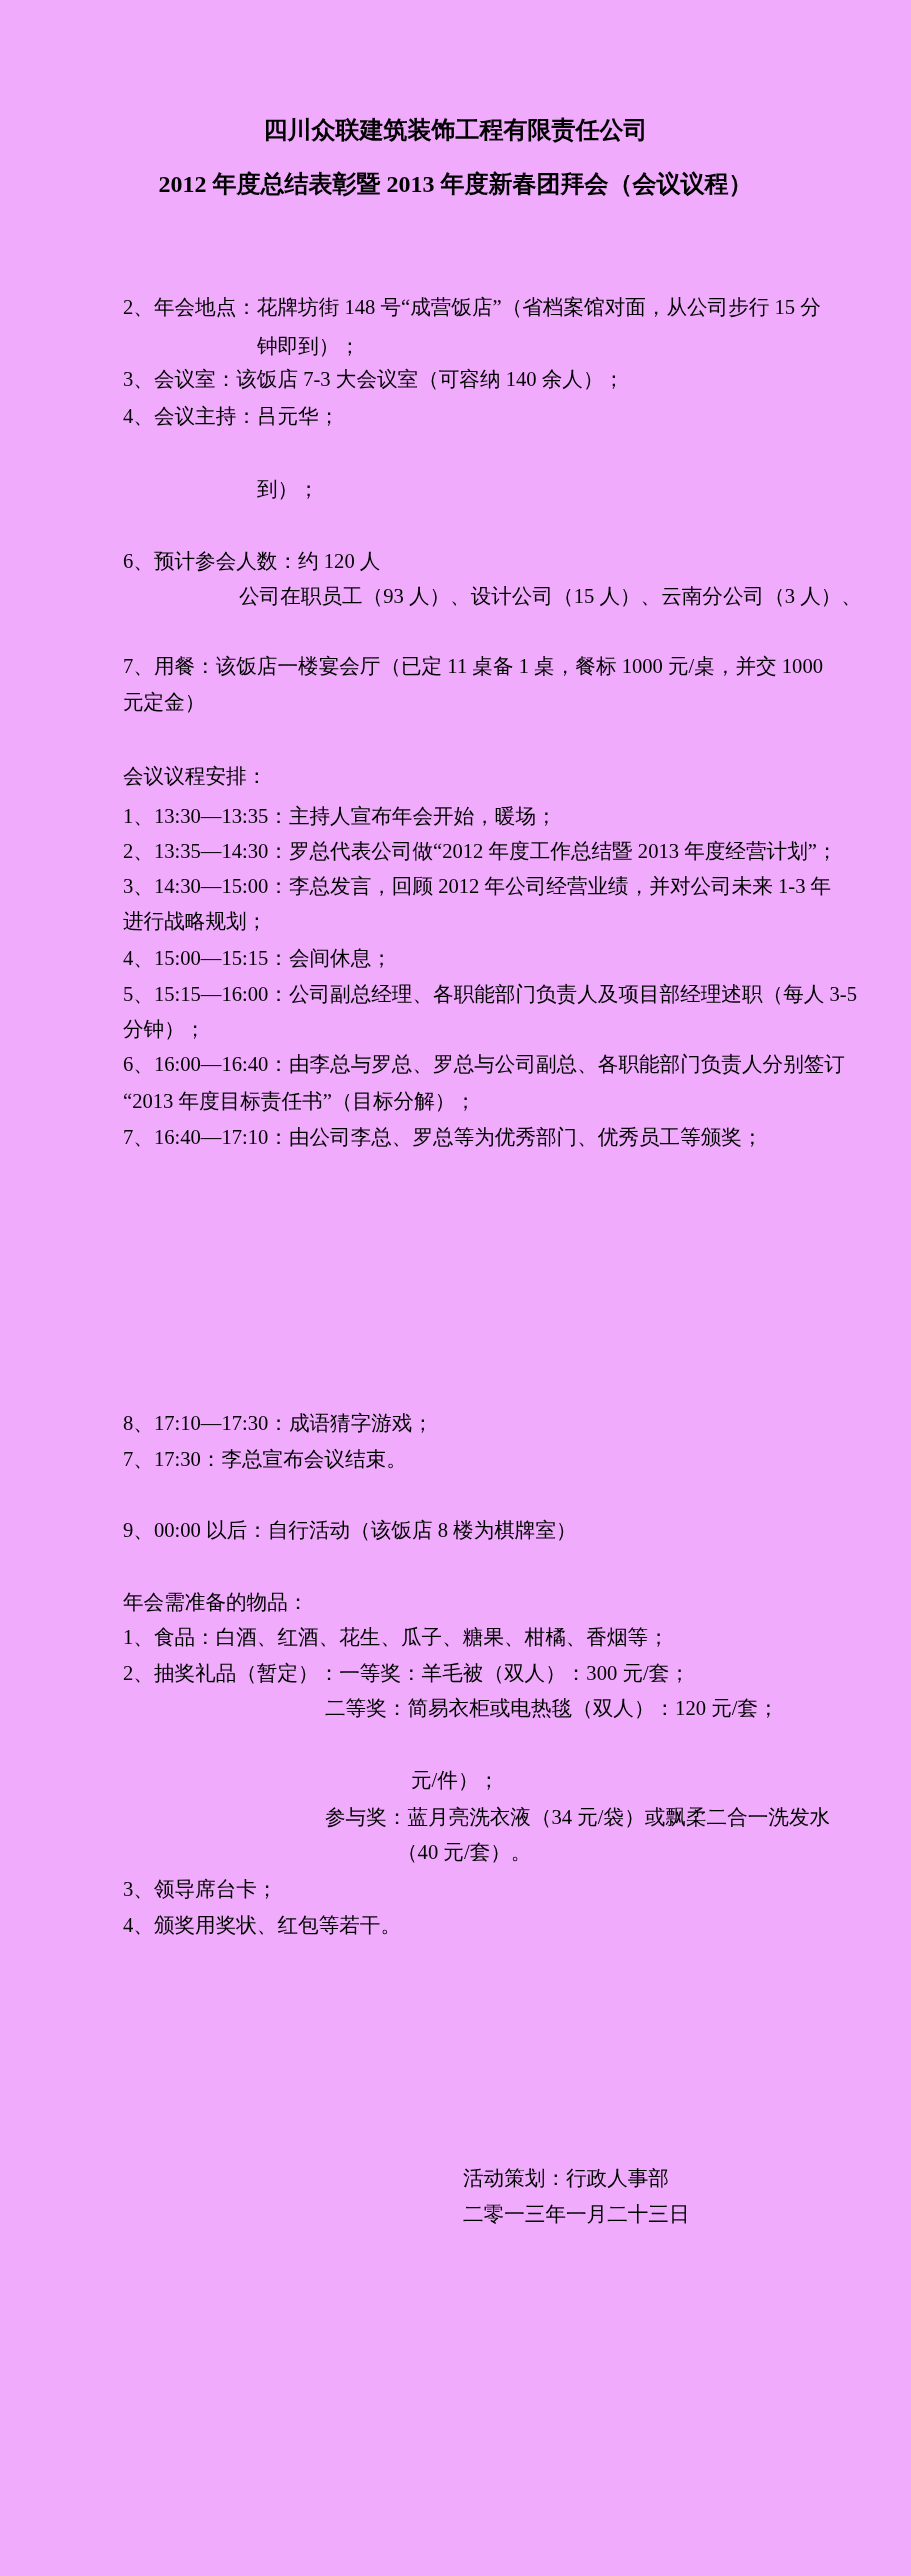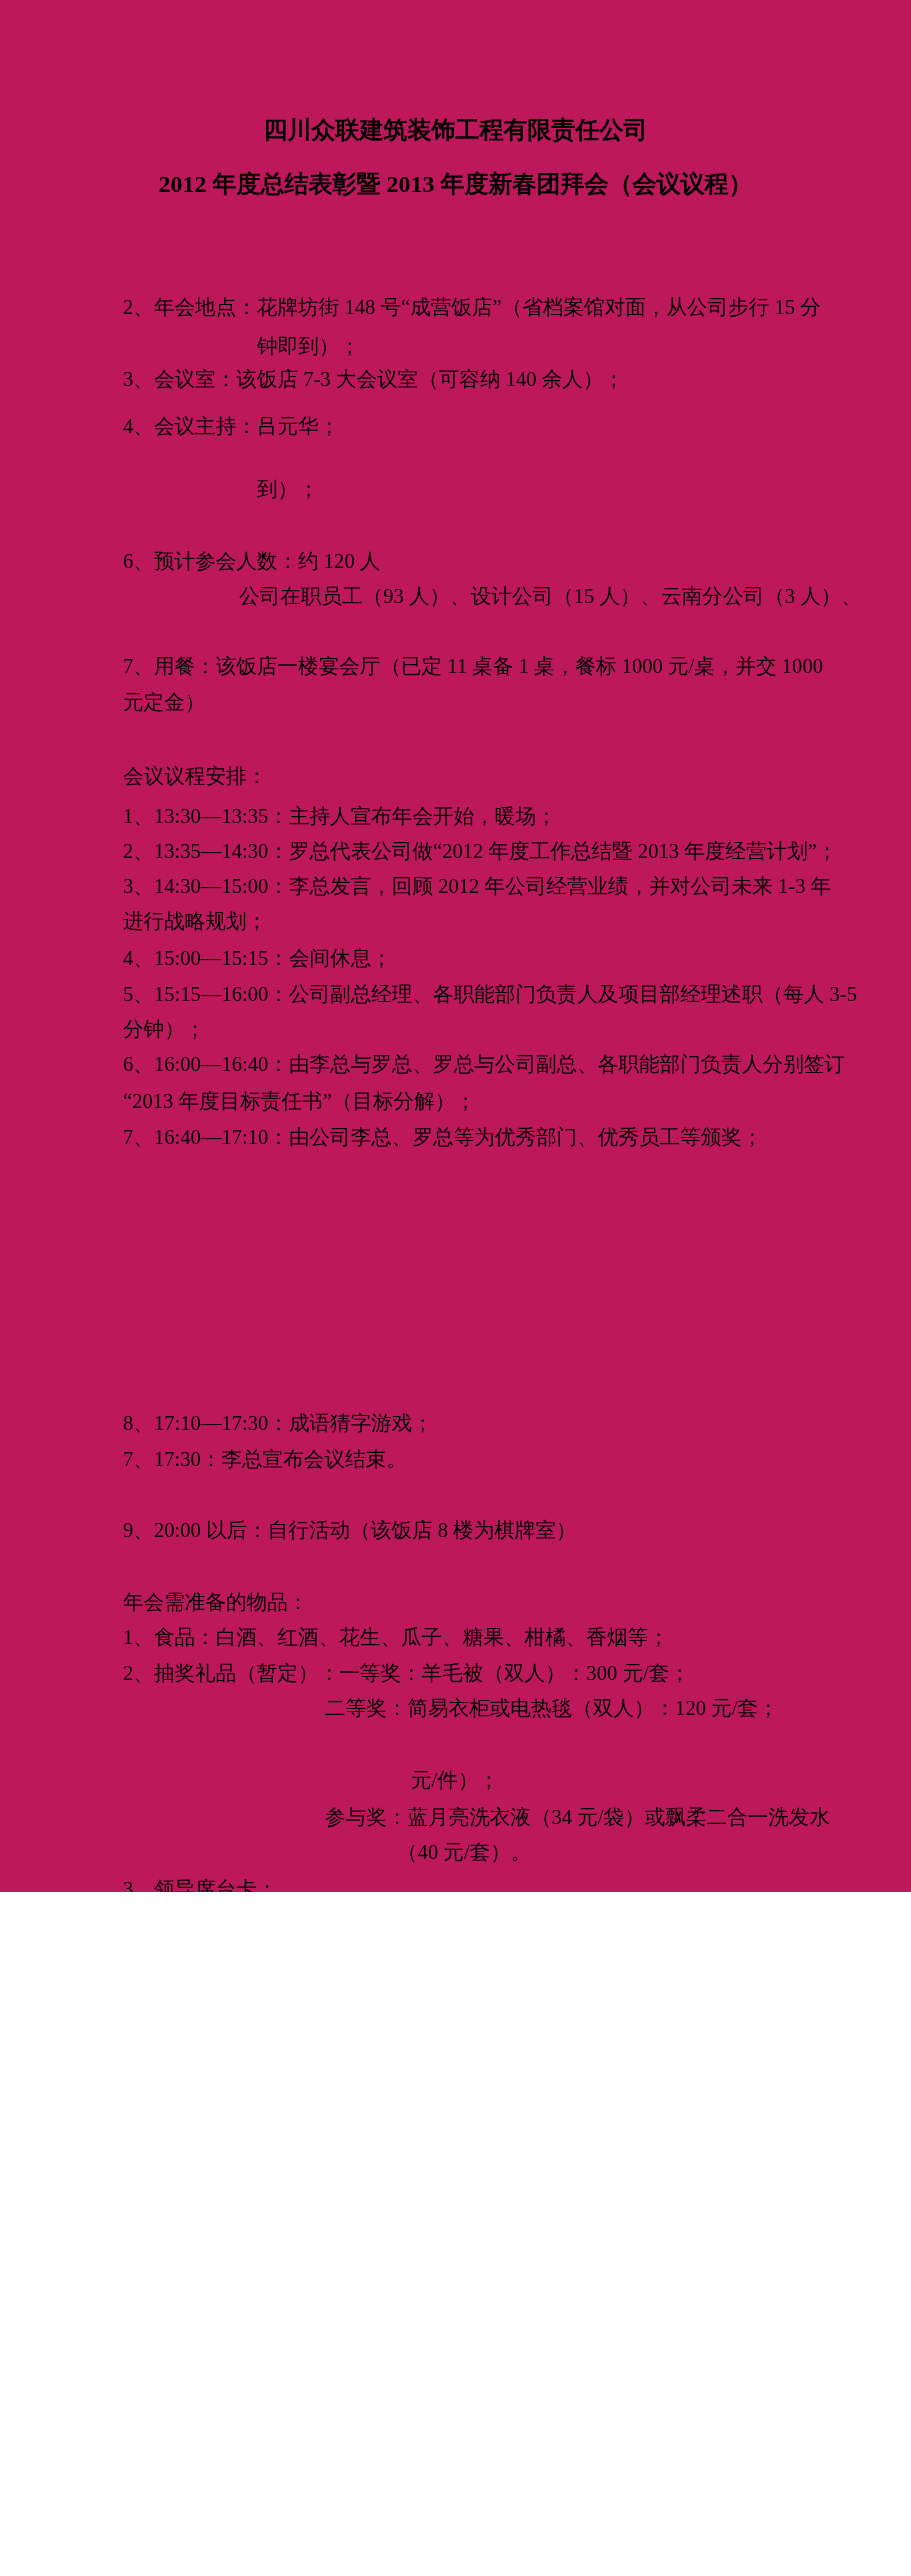--- a/index.html
+++ b/index.html
@@ -1,22 +1,22 @@
 <!DOCTYPE html>
 <html style="font-size:11.7px"><head>
 <meta charset="utf-8">
 <style>
   html,body{
     margin:0;padding:0;
     background:#ffffff;
   }
   #page{
     position:relative;
-    width:911px;height:1892px;
-    background:#be185d;
+    width:911px;height:2576px;
+    background:#f0abfc;
     overflow:hidden;
     font-family:"Liberation Serif","DejaVu Serif",serif;
     color:#000000;
   }
   .ttl{
     position:absolute;left:0;right:0;
     text-align:center;
     font-size:24px;font-weight:bold;
     white-space:nowrap;
     line-height:1.2;
@@ -32,42 +32,42 @@
 <body>
 
 <div id="page">
 
   <div class="ttl" style="top:116px">四川众联建筑装饰工程有限责任公司</div>
   <div class="ttl" style="top:170px">2012 年度总结表彰暨 2013 年度新春团拜会（会议议程）</div>
 
   <div class="ln" style="top:295px;left:123px">2、年会地点：花牌坊街 148 号“成营饭店”（省档案馆对面，从公司步行 15 分</div>
   <div class="ln" style="top:334px;left:257px">钟即到）；</div>
   <div class="ln" style="top:367px;left:123px">3、会议室：该饭店 7-3 大会议室（可容纳 140 余人）；</div>
-  <div class="ln" style="top:414px;left:123px">4、会议主持：吕元华；</div>
+  <div class="ln" style="top:404px;left:123px">4、会议主持：吕元华；</div>
   <div class="ln" style="top:477px;left:257px">到）；</div>
   <div class="ln" style="top:549px;left:123px">6、预计参会人数：约 120 人</div>
   <div class="ln" style="top:584px;left:239px">公司在职员工（93 人）、设计公司（15 人）、云南分公司（3 人）、</div>
   <div class="ln" style="top:654px;left:123px">7、用餐：该饭店一楼宴会厅（已定 11 桌备 1 桌，餐标 1000 元/桌，并交 1000</div>
   <div class="ln" style="top:690px;left:123px">元定金）</div>
 
   <div class="ln" style="top:764px;left:123px">会议议程安排：</div>
   <div class="ln" style="top:804px;left:123px">1、13:30—13:35：主持人宣布年会开始，暖场；</div>
   <div class="ln" style="top:839px;left:123px">2、13:35—14:30：罗总代表公司做“2012 年度工作总结暨 2013 年度经营计划”；</div>
   <div class="ln" style="top:874px;left:123px">3、14:30—15:00：李总发言，回顾 2012 年公司经营业绩，并对公司未来 1-3 年</div>
   <div class="ln" style="top:909px;left:123px">进行战略规划；</div>
   <div class="ln" style="top:946px;left:123px">4、15:00—15:15：会间休息；</div>
   <div class="ln" style="top:982px;left:123px">5、15:15—16:00：公司副总经理、各职能部门负责人及项目部经理述职（每人 3-5</div>
   <div class="ln" style="top:1017px;left:123px">分钟）；</div>
   <div class="ln" style="top:1052px;left:123px">6、16:00—16:40：由李总与罗总、罗总与公司副总、各职能部门负责人分别签订</div>
   <div class="ln" style="top:1089px;left:123px">“2013 年度目标责任书”（目标分解）；</div>
   <div class="ln" style="top:1125px;left:123px">7、16:40—17:10：由公司李总、罗总等为优秀部门、优秀员工等颁奖；</div>
 
   <div class="ln" style="top:1411px;left:123px">8、17:10—17:30：成语猜字游戏；</div>
   <div class="ln" style="top:1447px;left:123px">7、17:30：李总宣布会议结束。</div>
-  <div class="ln" style="top:1518px;left:123px">9、20:00 以后：自行活动（该饭店 8 楼为棋牌室）</div>
+  <div class="ln" style="top:1518px;left:123px">9、00:00 以后：自行活动（该饭店 8 楼为棋牌室）</div>
 
   <div class="ln" style="top:1590px;left:123px">年会需准备的物品：</div>
   <div class="ln" style="top:1625px;left:123px">1、食品：白酒、红酒、花生、瓜子、糖果、柑橘、香烟等；</div>
   <div class="ln" style="top:1661px;left:123px">2、抽奖礼品（暂定）：一等奖：羊毛被（双人）：300 元/套；</div>
   <div class="ln" style="top:1696px;left:325px">二等奖：简易衣柜或电热毯（双人）：120 元/套；</div>
   <div class="ln" style="top:1768px;left:411px">元/件）；</div>
   <div class="ln" style="top:1805px;left:325px">参与奖：蓝月亮洗衣液（34 元/袋）或飘柔二合一洗发水</div>
   <div class="ln" style="top:1840px;left:397px">（40 元/套）。</div>
   <div class="ln" style="top:1877px;left:123px">3、领导席台卡；</div>
   <div class="ln" style="top:1913px;left:123px">4、颁奖用奖状、红包等若干。</div>

